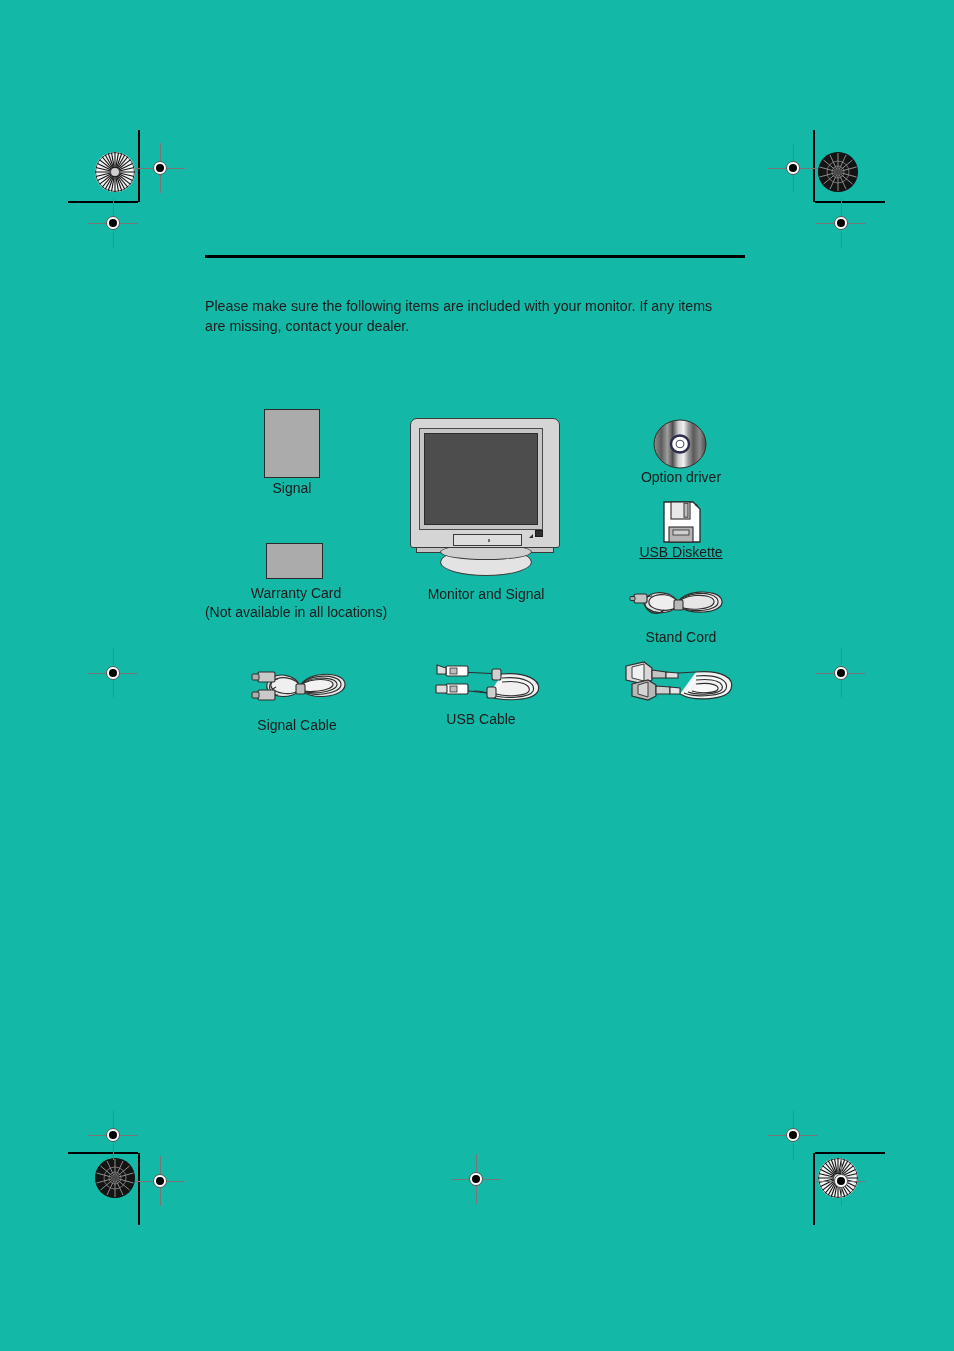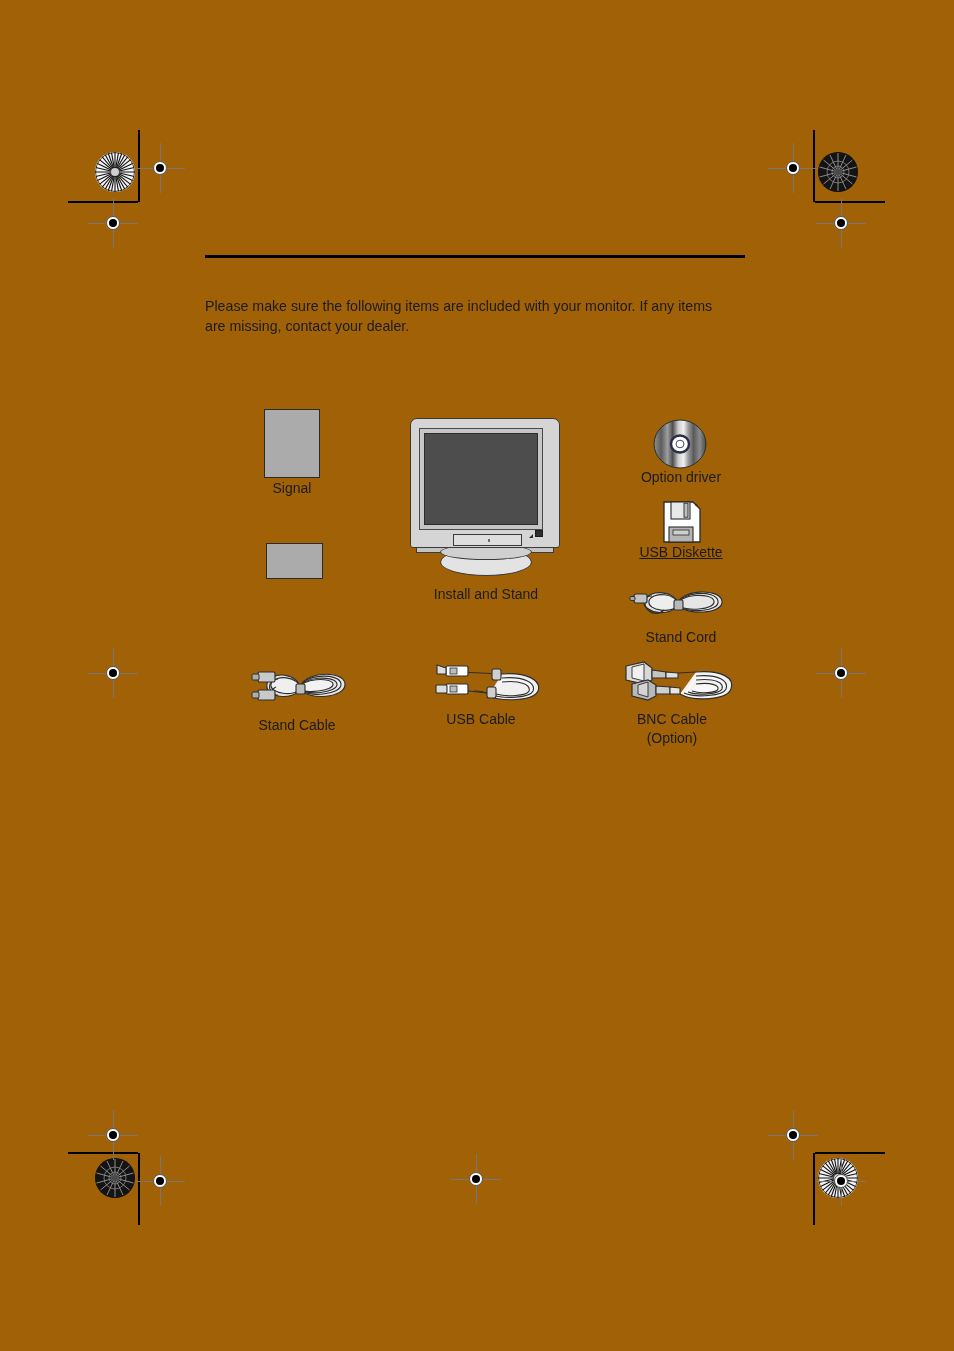--- a/index.html
+++ b/index.html
@@ -8,21 +8,21 @@
     background: #ffffff;
   }
   body {
     font-family: "Liberation Sans", sans-serif;
     color: #1a1a1a;
   }
   #page {
     position: relative;
     width: 954px;
     height: 1351px;
-    background: #a16207;
+    background: #14b8a6;
     overflow: hidden;
   }
 
   
   .crop-line {
     position: absolute;
     background: #000000;
   }
   .reg-mark {
     position: absolute;
@@ -431,35 +431,37 @@
   </div>
 
   <div class="rule"></div>
 
   <p class="intro">Please make sure the following items are included with your monitor. If any items are missing, contact your dealer.</p>
 
   <div class="paper-block" style="left:264px; top:409px; width:56px; height:69px;"></div>
   <div class="item-label" style="left:220px; top:479px; width:144px;">Signal</div>
 
   <div class="paper-block" style="left:266px; top:543px; width:57px; height:36px;"></div>
+  <div class="item-label" style="left:186px; top:584px; width:220px;">Warranty Card
+(Not available in all locations)</div>
 
   <div class="monitor">
     <div class="mon-neck"></div>
     <div class="mon-base"></div>
     <div class="mon-base-top"></div>
     <div class="mon-body"></div>
     <div class="mon-inner-bevel"></div>
     <div class="mon-screen"></div>
     <div class="mon-panel">
       <div class="mon-panel-dot"></div>
     </div>
     <div class="mon-led-tri"></div>
     <div class="mon-led"></div>
   </div>
-  <div class="item-label" style="left:400px; top:585px; width:172px;">Install and Stand</div>
+  <div class="item-label" style="left:400px; top:585px; width:172px;">Monitor and Signal</div>
 
   <div class="art" style="left:652px; top:419px;">
     <svg width="56" height="50" viewBox="0 0 56 50">
       <defs>
         <linearGradient id="cdgrad" x1="0" y1="0" x2="1" y2="0">
           <stop offset="0%" stop-color="#8e8e8e"></stop>
           <stop offset="14%" stop-color="#5d5d5d"></stop>
           <stop offset="26%" stop-color="#9e9e9e"></stop>
           <stop offset="36%" stop-color="#4f4f4f"></stop>
           <stop offset="47%" stop-color="#cfcfcf"></stop>
@@ -522,21 +524,21 @@
       <g>
         <rect x="10" y="7" width="17" height="10" rx="1.5" fill="#c9c9c9" stroke="#2e2e2e" stroke-width="1.2"></rect>
         <rect x="4" y="9" width="7" height="6" rx="1" fill="#adadad" stroke="#2e2e2e" stroke-width="1"></rect>
       </g>
       <g>
         <rect x="10" y="25" width="17" height="10" rx="1.5" fill="#c9c9c9" stroke="#2e2e2e" stroke-width="1.2"></rect>
         <rect x="4" y="27" width="7" height="6" rx="1" fill="#adadad" stroke="#2e2e2e" stroke-width="1"></rect>
       </g>
     </svg>
   </div>
-  <div class="item-label" style="left:222px; top:716px; width:150px;">Stand Cable</div>
+  <div class="item-label" style="left:222px; top:716px; width:150px;">Signal Cable</div>
 
   <div class="art" style="left:430px; top:658px;">
     <svg width="118" height="52" viewBox="0 0 118 52">
       <g fill="none" stroke="#2e2e2e" stroke-width="1.15">
         <path d="M72 16 C96 14, 112 22, 108 33 C104 43, 72 44, 58 38" fill="#f0f0f0"></path>
         <path d="M72 20 C94 18, 106 25, 103 33 C100 40, 74 41, 62 37" fill="#f6f6f6"></path>
         <path d="M72 24 C91 22, 101 27, 99 33 C97 38, 76 39, 66 36" fill="#f0f0f0"></path>
         <path d="M30 14 L72 16"></path>
         <path d="M30 32 L66 36"></path>
         <path d="M44 33 C52 33, 58 35, 62 37"></path>
@@ -573,16 +575,14 @@
         <path d="M60 15 L78 14" stroke="#2e2e2e" stroke-width="1.15" fill="none"></path>
       </g>
       <g>
         <path d="M14 26 L30 22 L38 27 L38 38 L30 42 L14 38 Z" fill="#b8b8b8" stroke="#2e2e2e" stroke-width="1.2"></path>
         <path d="M20 27 L30 24 L30 39 L20 36 Z" fill="#d4d4d4" stroke="#2e2e2e" stroke-width="0.9"></path>
         <path d="M38 28 L52 29 L52 36 L38 36 Z" fill="#cfcfcf" stroke="#2e2e2e" stroke-width="1.1"></path>
         <path d="M52 29 L62 30 L62 36 L52 36 Z" fill="#e6e6e6" stroke="#2e2e2e" stroke-width="1.05"></path>
       </g>
     </svg>
   </div>
-  <div class="item-label" style="left:597px; top:710px; width:150px;">BNC Cable
-(Option)</div>
 
 </div>
 
 </body></html>

